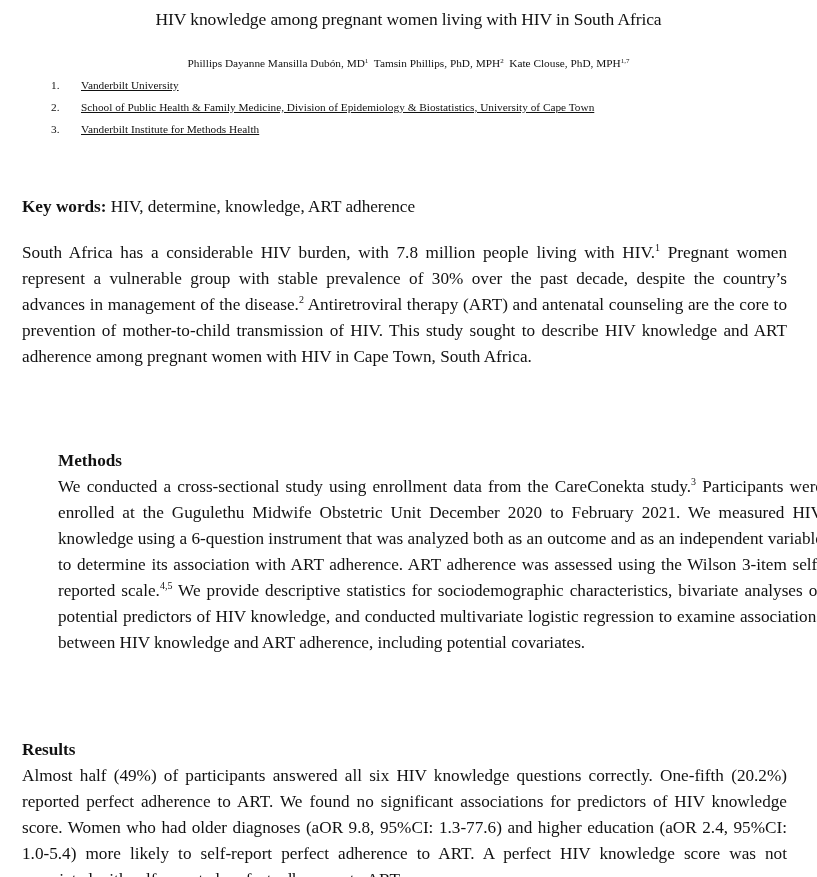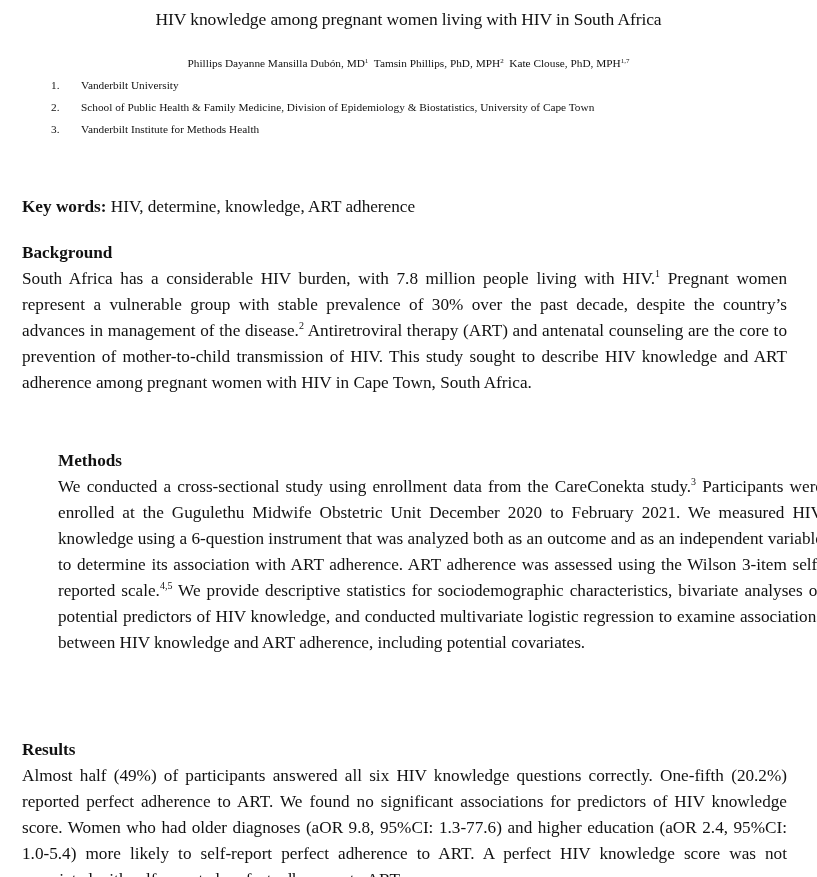--- a/index.html
+++ b/index.html
@@ -37,21 +37,21 @@
       width: 817px;
       font-size: 11.3px;
     }
     .affil {
       position: absolute;
       left: 0;
       height: 16px;
       white-space: nowrap;
     }
     .affil .num { position: absolute; left: 51px; }
-    .affil .txt { position: absolute; left: 81px; }
+    .affil .txt { position: absolute; left: 81px; text-decoration: underline; }
     .section {
       position: absolute;
       left: 22px;
       width: 765px;
       font-size: 17.2px;
       line-height: 26px;
     }
     .heading { font-weight: bold; }
     .para { text-align: justify; }
     .para sup { font-size: 10px; vertical-align: 7px; line-height: 0; }
@@ -87,21 +87,20 @@
     <span class="txt">Vanderbilt Institute for Methods Health</span>
   </div>
 </div>
 
 <div class="keywords">
   <span class="label">Key words:</span>
   <span>HIV, determine, knowledge, ART adherence</span>
 </div>
 
 <div class="section" style="top:240px;">
-  <div class="heading">Background</div>
   <div class="para"><span>South Africa has a considerable HIV burden, with 7.8 million people living with HIV.</span><sup>1</sup><span> Pregnant women represent a vulnerable group with stable prevalence of 30% over the past decade, despite the country’s advances in management of the disease.</span><sup>2</sup><span> Antiretroviral therapy (ART) and antenatal counseling are the core to prevention of mother-to-child transmission of HIV. This study sought to describe HIV knowledge and ART adherence among pregnant women with HIV in Cape Town, South Africa.</span></div>
 </div>
 
 <div class="section" style="top:448px;margin-left:36px;">
   <div class="heading">Methods</div>
   <div class="para"><span>We conducted a cross-sectional study using enrollment data from the CareConekta study.</span><sup>3</sup><span> Participants were enrolled at the Gugulethu Midwife Obstetric Unit December 2020 to February 2021. We measured HIV knowledge using a 6-question instrument that was analyzed both as an outcome and as an independent variable to determine its association with ART adherence. ART adherence was assessed using the Wilson 3-item self-reported scale.</span><sup>4,5</sup><span> We provide descriptive statistics for sociodemographic characteristics, bivariate analyses of potential predictors of HIV knowledge, and conducted multivariate logistic regression to examine associations between HIV knowledge and ART adherence, including potential covariates.</span></div>
 </div>
 
 <div class="section" style="top:737px;">
   <div class="heading">Results</div>

